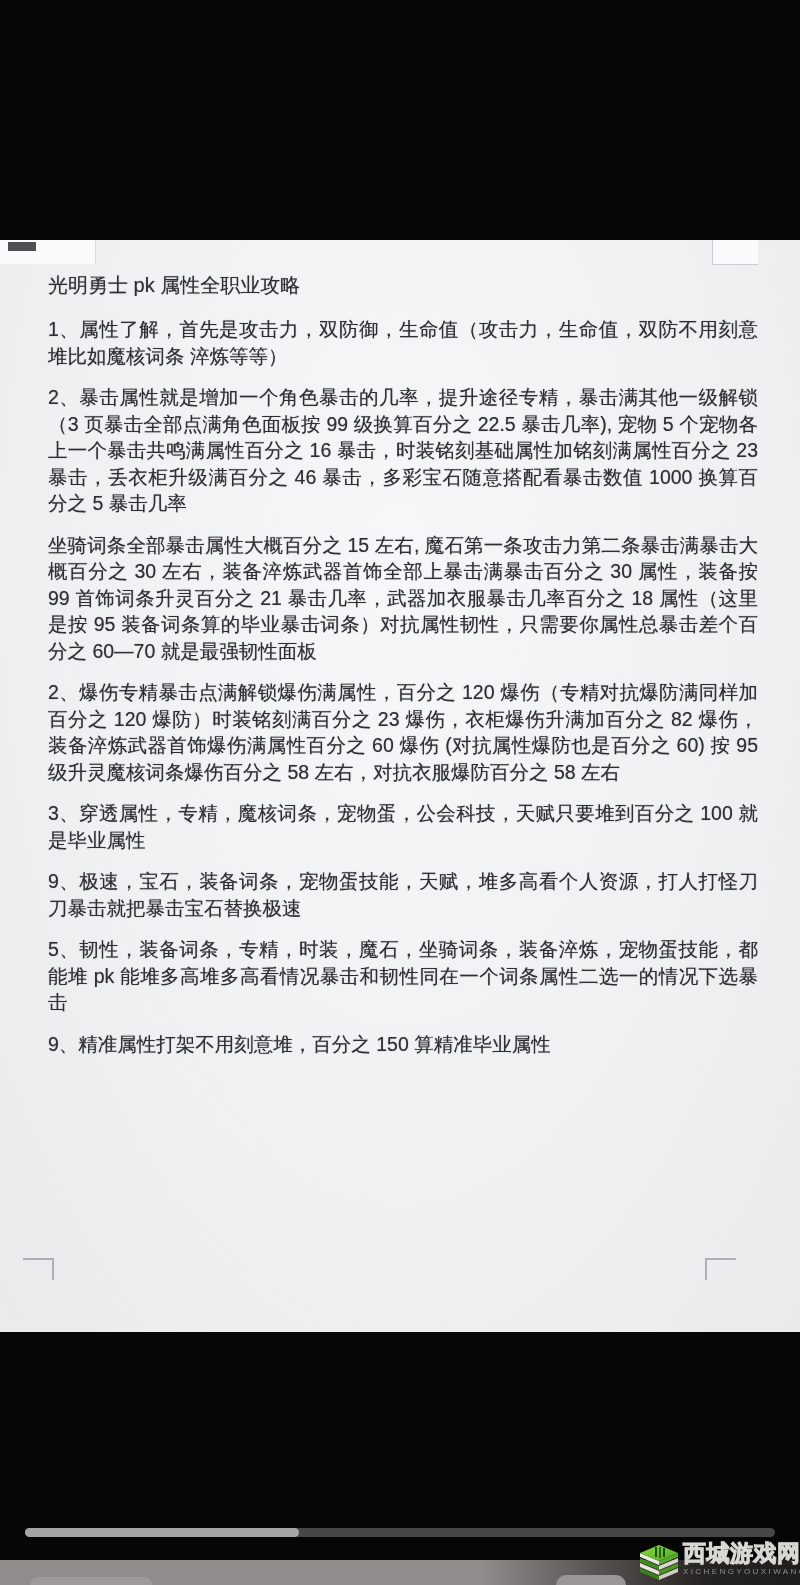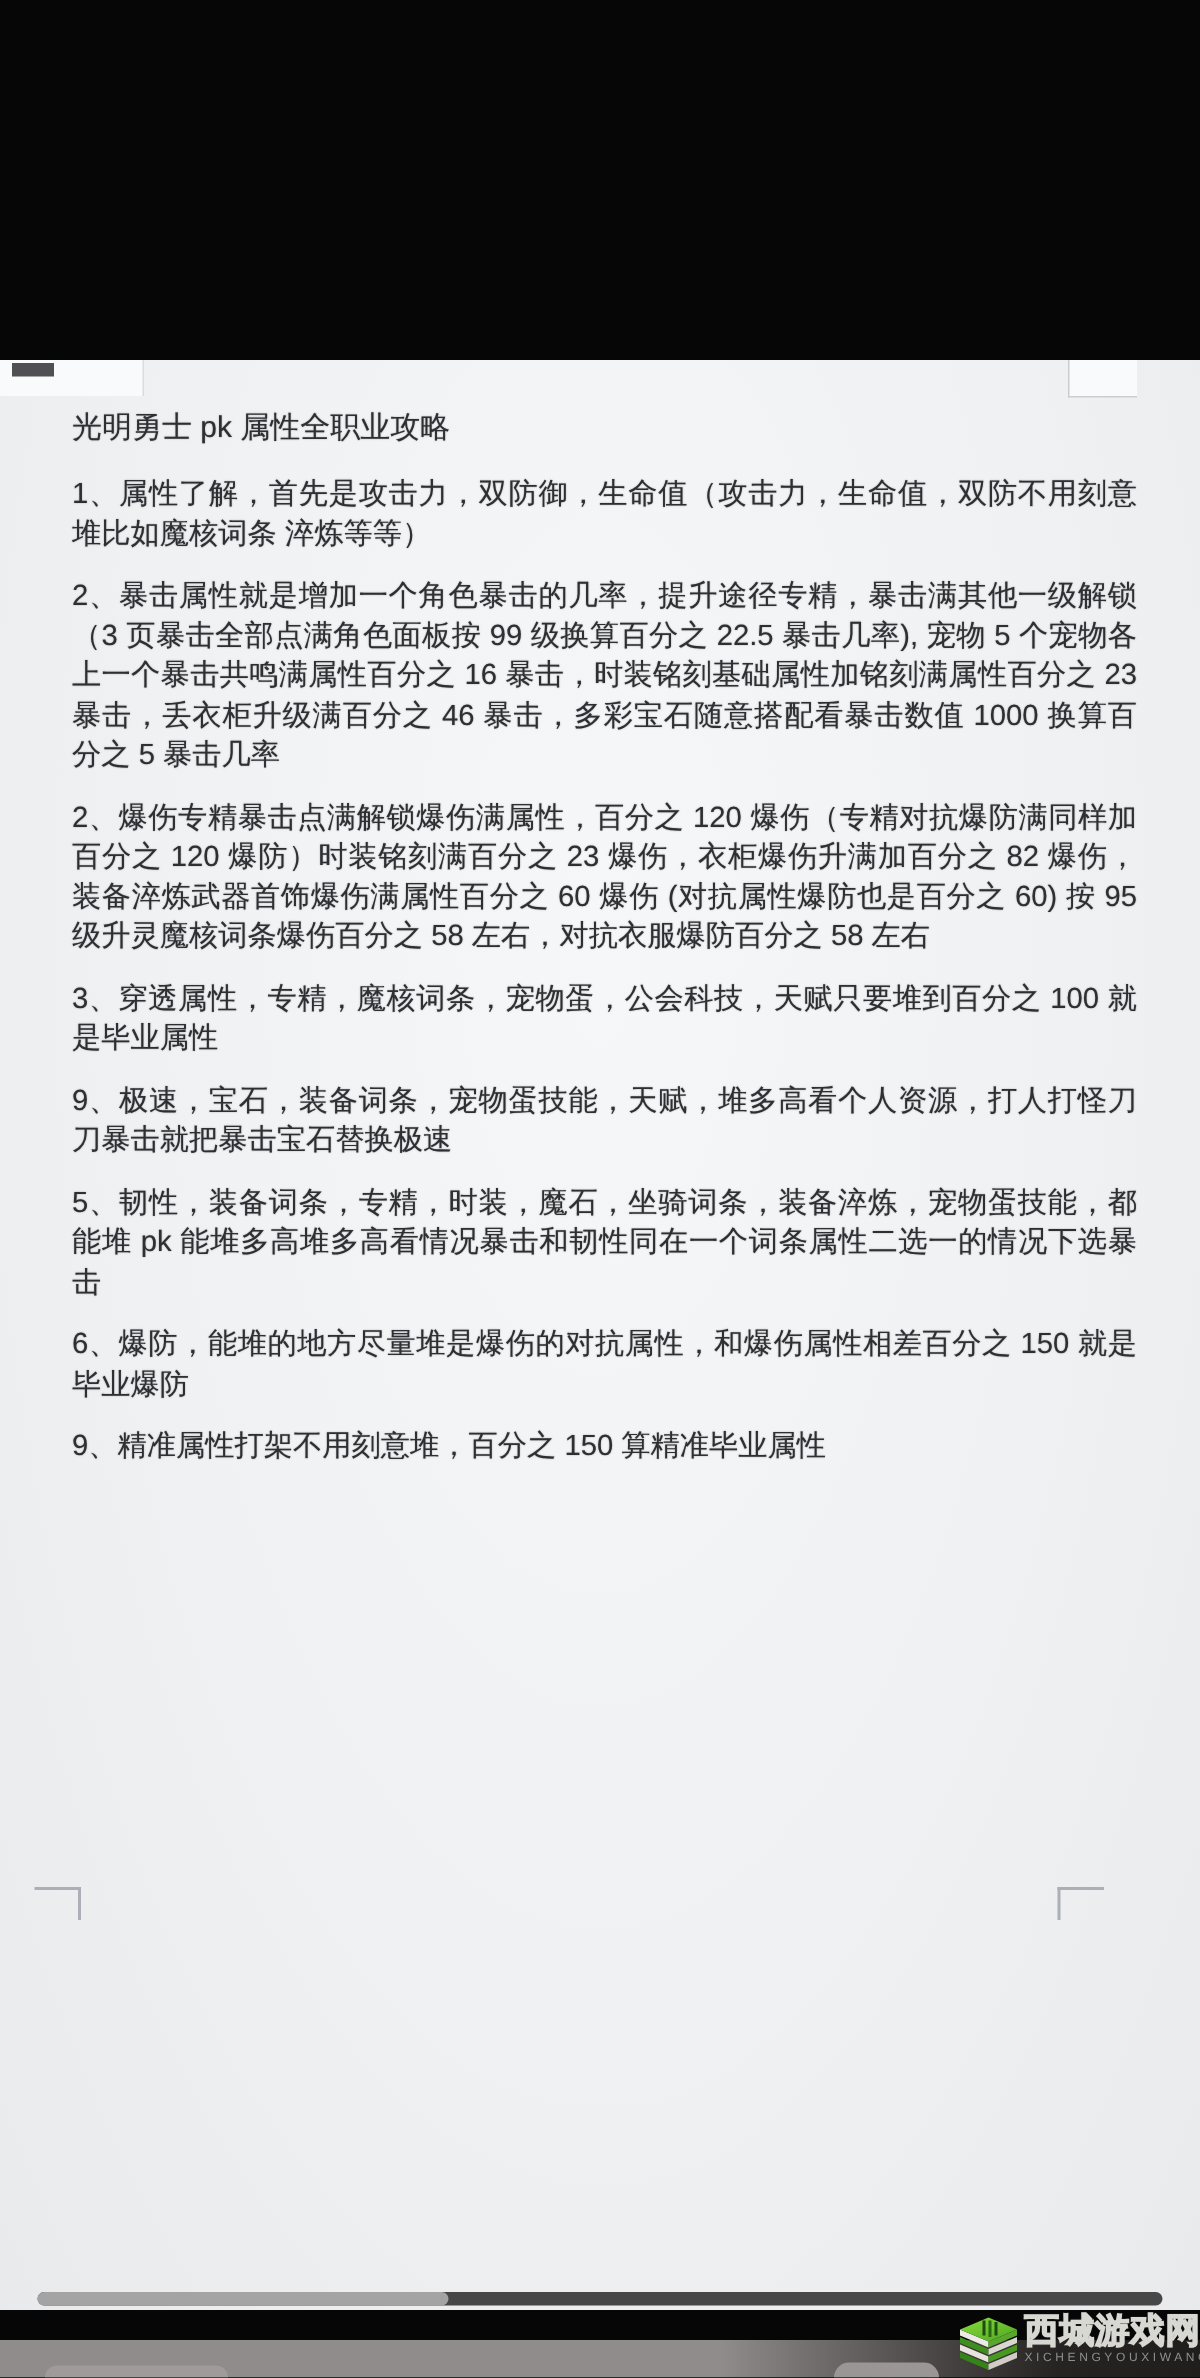--- a/index.html
+++ b/index.html
@@ -7,21 +7,21 @@
     width:800px;height:1585px;
     background:#060606;
     overflow:hidden;
     position:relative;
     font-family:"Liberation Sans","DejaVu Sans",sans-serif;
   }
   .screen{position:absolute;inset:0;}
 
   
   .page{
-    position:absolute;left:0;top:240px;width:800px;height:1300px;
+    position:absolute;left:0;top:240px;width:800px;height:1092px;
     background:radial-gradient(ellipse at 50% 30%, #f6f7f8 0%, #f0f1f3 55%, #e9eaec 100%);
     box-sizing:border-box;
     padding:32px 42px 0 48px;
   }
   .doc-title{
     font-size:20px;font-weight:400;color:#2e2e33;
     margin:0 0 17px 0;line-height:27px;
     text-shadow:0 0 1px rgba(46,46,51,.5);
   }
   .doc-para{
@@ -78,25 +78,25 @@
 <div class="screen">
 
   <div class="page">
     <div class="strip-tl"></div>
     <div class="notch-tl"></div>
     <div class="corner-tr"></div>
 
     <h1 class="doc-title">光明勇士 pk 属性全职业攻略</h1>
     <p class="doc-para">1、属性了解，首先是攻击力，双防御，生命值（攻击力，生命值，双防不用刻意堆比如魔核词条 淬炼等等）</p>
     <p class="doc-para">2、暴击属性就是增加一个角色暴击的几率，提升途径专精，暴击满其他一级解锁（3 页暴击全部点满角色面板按 99 级换算百分之 22.5 暴击几率), 宠物 5 个宠物各上一个暴击共鸣满属性百分之 16 暴击，时装铭刻基础属性加铭刻满属性百分之 23 暴击，丢衣柜升级满百分之 46 暴击，多彩宝石随意搭配看暴击数值 1000 换算百分之 5 暴击几率</p>
+    <p class="doc-para">坐骑词条全部暴击属性大概百分之 15 左右, 魔石第一条攻击力第二条暴击满暴击大概百分之 30 左右，装备淬炼武器首饰全部上暴击满暴击百分之 30 属性，装备按 99 首饰词条升灵百分之 21 暴击几率，武器加衣服暴击几率百分之 18 属性（这里是按 95 装备词条算的毕业暴击词条）对抗属性韧性，只需要你属性总暴击差个百分之 60—70 就是最强韧性面板</p>
     <p class="doc-para">2、爆伤专精暴击点满解锁爆伤满属性，百分之 120 爆伤（专精对抗爆防满同样加百分之 120 爆防）时装铭刻满百分之 23 爆伤，衣柜爆伤升满加百分之 82 爆伤，装备淬炼武器首饰爆伤满属性百分之 60 爆伤 (对抗属性爆防也是百分之 60) 按 95 级升灵魔核词条爆伤百分之 58 左右，对抗衣服爆防百分之 58 左右</p>
     <p class="doc-para">3、穿透属性，专精，魔核词条，宠物蛋，公会科技，天赋只要堆到百分之 100 就是毕业属性</p>
     <p class="doc-para">9、极速，宝石，装备词条，宠物蛋技能，天赋，堆多高看个人资源，打人打怪刀刀暴击就把暴击宝石替换极速</p>
     <p class="doc-para">5、韧性，装备词条，专精，时装，魔石，坐骑词条，装备淬炼，宠物蛋技能，都能堆 pk 能堆多高堆多高看情况暴击和韧性同在一个词条属性二选一的情况下选暴击</p>
-    <p class="doc-para">6、爆防，能堆的地方尽量堆是爆伤的对抗属性，和爆伤属性相差百分之 150 就是毕业爆防</p>
     <p class="doc-para">9、精准属性打架不用刻意堆，百分之 150 算精准毕业属性</p>
 
     <div class="mark-bl"></div>
     <div class="mark-br"></div>
   </div>
 
   <div class="progress-track">
     <div class="progress-played" style="width: 36.6%;"></div>
   </div>
 

